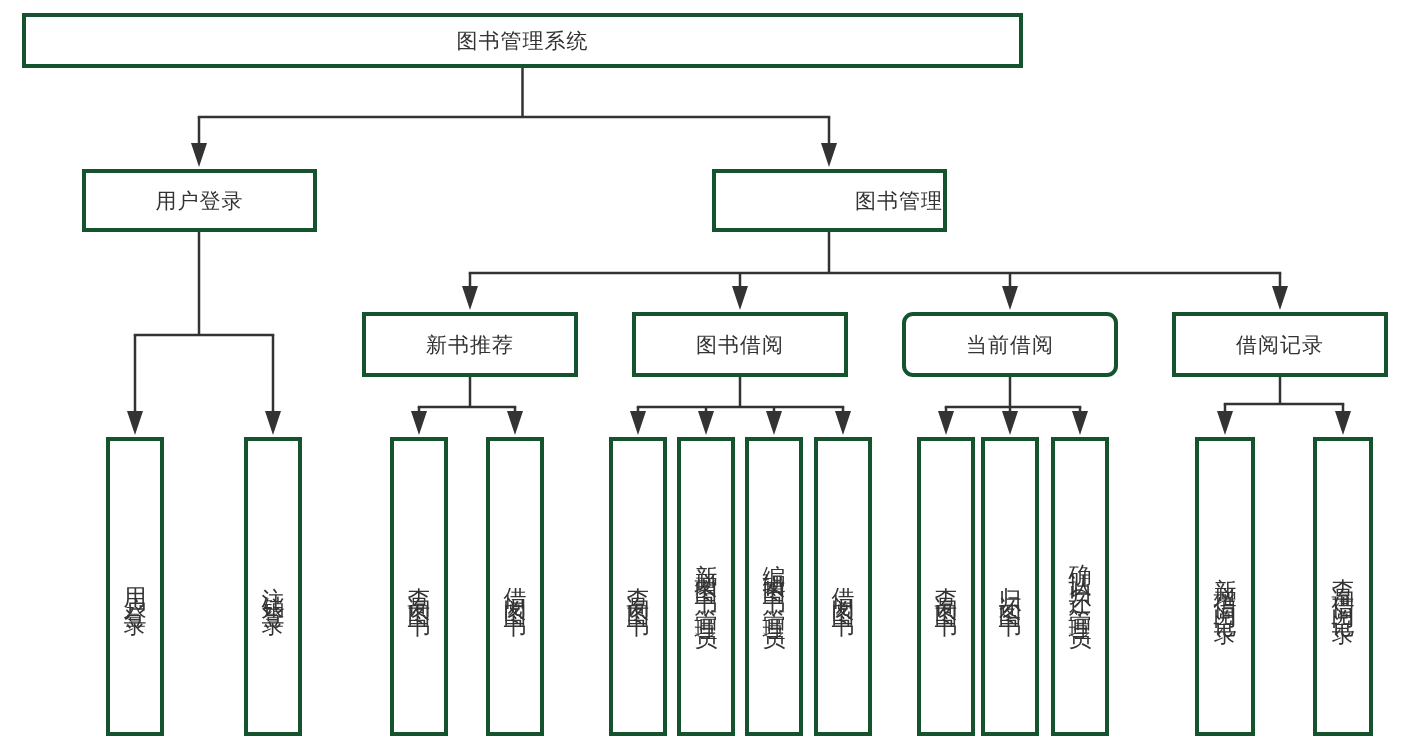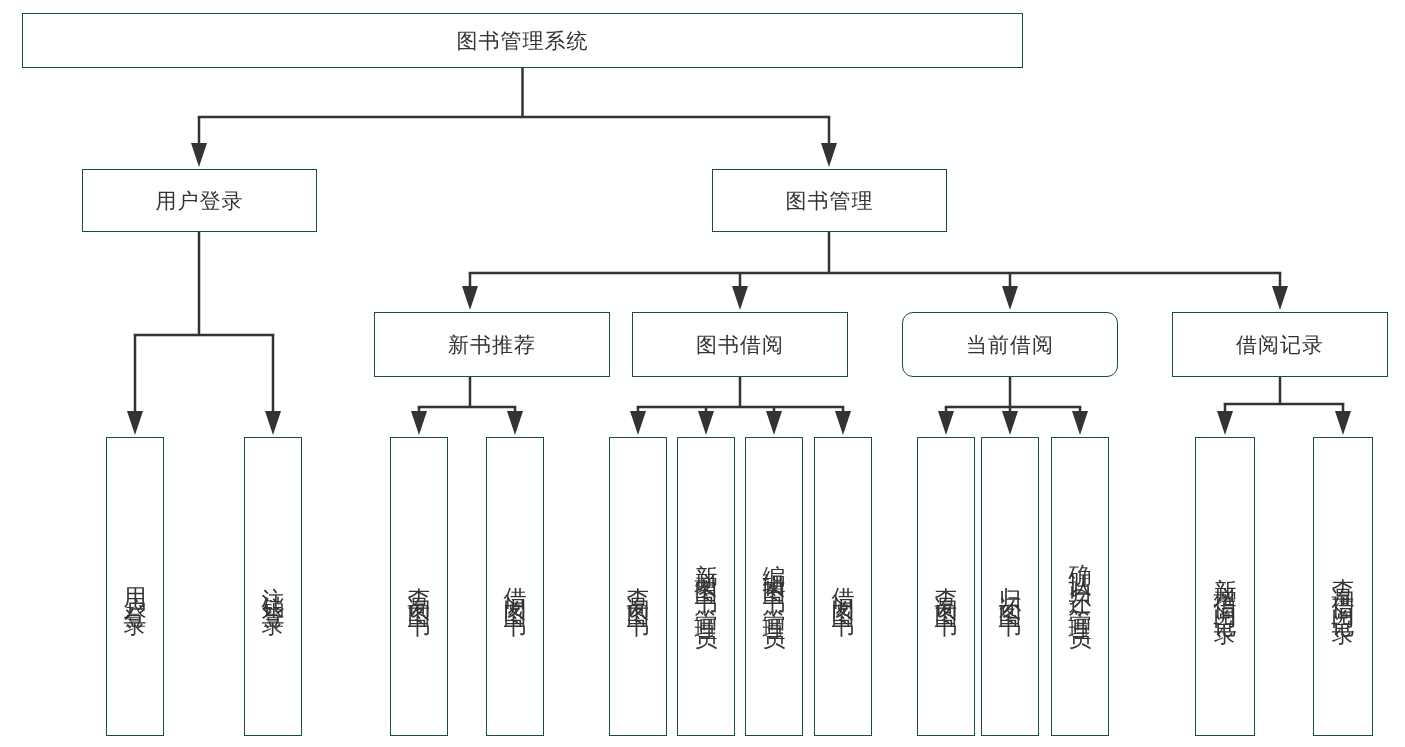--- a/index.html
+++ b/index.html
@@ -18,21 +18,21 @@
   #connectors {
     position: absolute;
     left: 0;
     top: 0;
     width: 1405px;
     height: 747px;
   }
   .box {
     position: absolute;
     box-sizing: border-box;
-    border: 1px solid #14532d;
+    border: 4px solid #14532d;
     background: #ffffff;
     display: flex;
     align-items: center;
     justify-content: center;
     color: #333333;
   }
   .hbox {
     font-size: 21px;
     letter-spacing: 1px;
   }
@@ -131,25 +131,25 @@
     </g>
   </svg>
 
   <div class="box hbox" style="left:22px; top:13px; width:1001px; height:55px;">
     <span>图书管理系统</span>
   </div>
 
   <div class="box hbox" style="left:82px; top:169px; width:235px; height:63px;">
     <span>用户登录</span>
   </div>
-  <div class="box hbox" style="left:712px; top:169px; width:235px; height:63px;">
+  <div class="box hbox" style="left:712px; top:169px; width:235px; height:63px;justify-content:flex-end;">
     <span>图书管理</span>
   </div>
 
-  <div class="box hbox" style="left:374px; top:312px; width:236px; height:65px;">
+  <div class="box hbox" style="left:362px; top:312px; width:216px; height:65px;">
     <span>新书推荐</span>
   </div>
   <div class="box hbox" style="left:632px; top:312px; width:216px; height:65px;">
     <span>图书借阅</span>
   </div>
   <div class="box hbox" style="left:902px; top:312px; width:216px; height:65px;border-radius:11px;">
     <span>当前借阅</span>
   </div>
   <div class="box hbox" style="left:1172px; top:312px; width:216px; height:65px;">
     <span>借阅记录</span>

